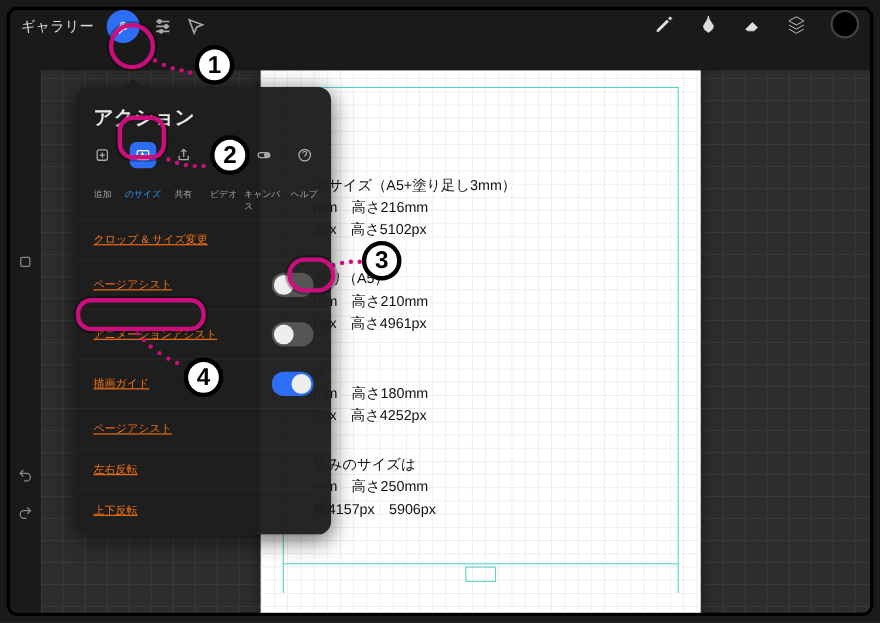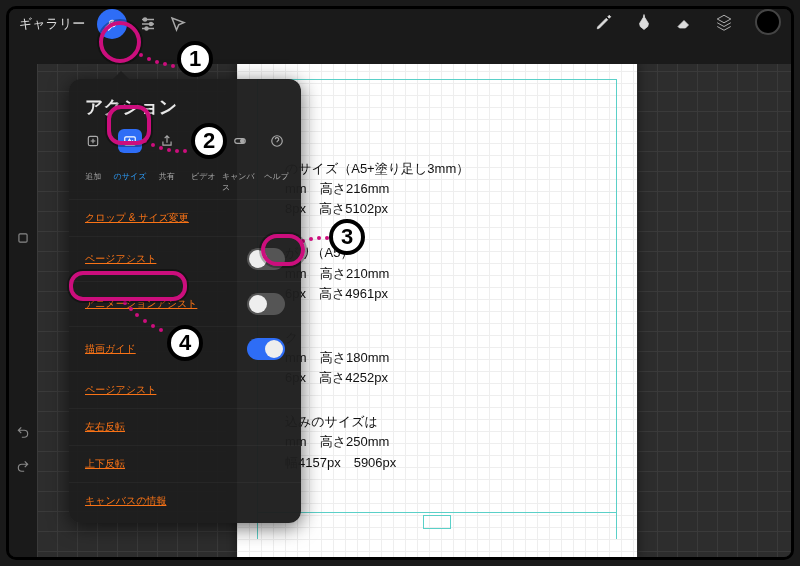--- a/index.html
+++ b/index.html
@@ -218,23 +218,20 @@
     </div>
     <div class="menu-item">
       <span>ページアシスト</span>
     </div>
     <div class="menu-item">
       <span>左右反転</span>
     </div>
     <div class="menu-item">
       <span>上下反転</span>
     </div>
-    <div class="menu-item">
-      <span>キャンバスの情報</span>
-    </div>
   </div>
 
   <div class="ring" style="left:90px; top:12px; width:42px; height:42px;"></div>
   <div class="callout" style="left:168px; top:32px;">1</div>
   <svg class="dots" style="left:128px; top:38px;" width="50" height="30">
       <circle cx="4" cy="8" r="2"></circle>
       <circle cx="12" cy="12" r="2"></circle>
       <circle cx="20" cy="15" r="2"></circle>
       <circle cx="28" cy="17" r="2"></circle>
       <circle cx="36" cy="19" r="2"></circle>

